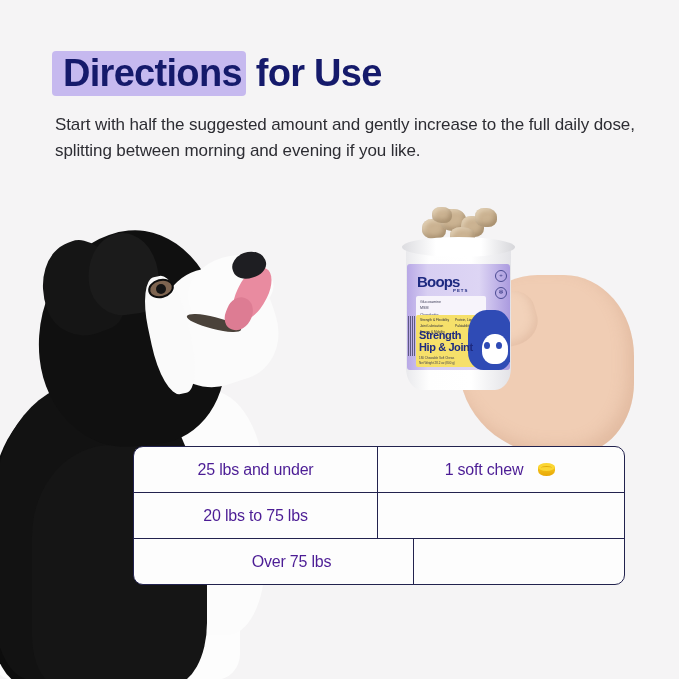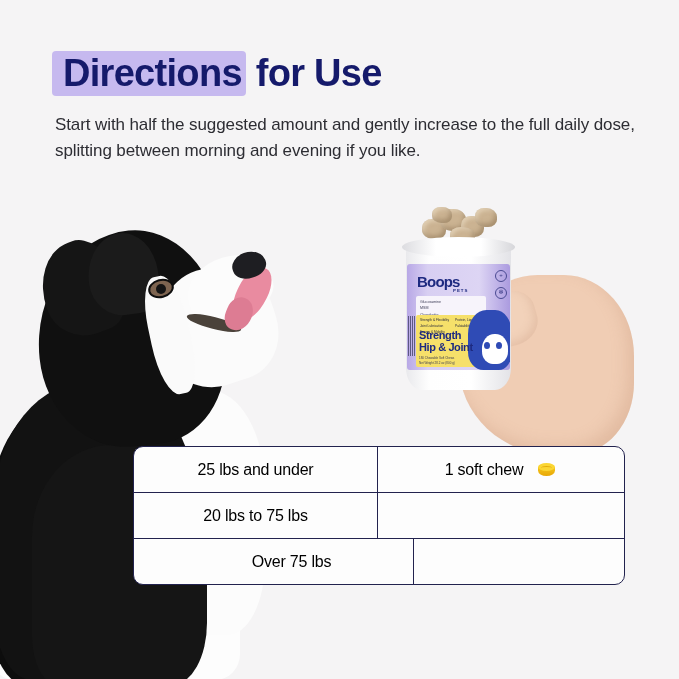--- a/index.html
+++ b/index.html
@@ -443,21 +443,21 @@
   .dose-row.head {
     background: #c4b6ee;
   }
   .dose-cell {
     box-sizing: border-box;
     display: flex;
     align-items: center;
     justify-content: center;
     height: 45px;
     font-size: 16px;
-    color: #000000;
+    color: #4c1d95;
     letter-spacing: -0.2px;
   }
   .dose-cell.left {
     width: 244px;
     border-right: 1.6px solid #22224e;
   }
   .dose-cell.right {
     width: 244px;
     gap: 9px;
   }

